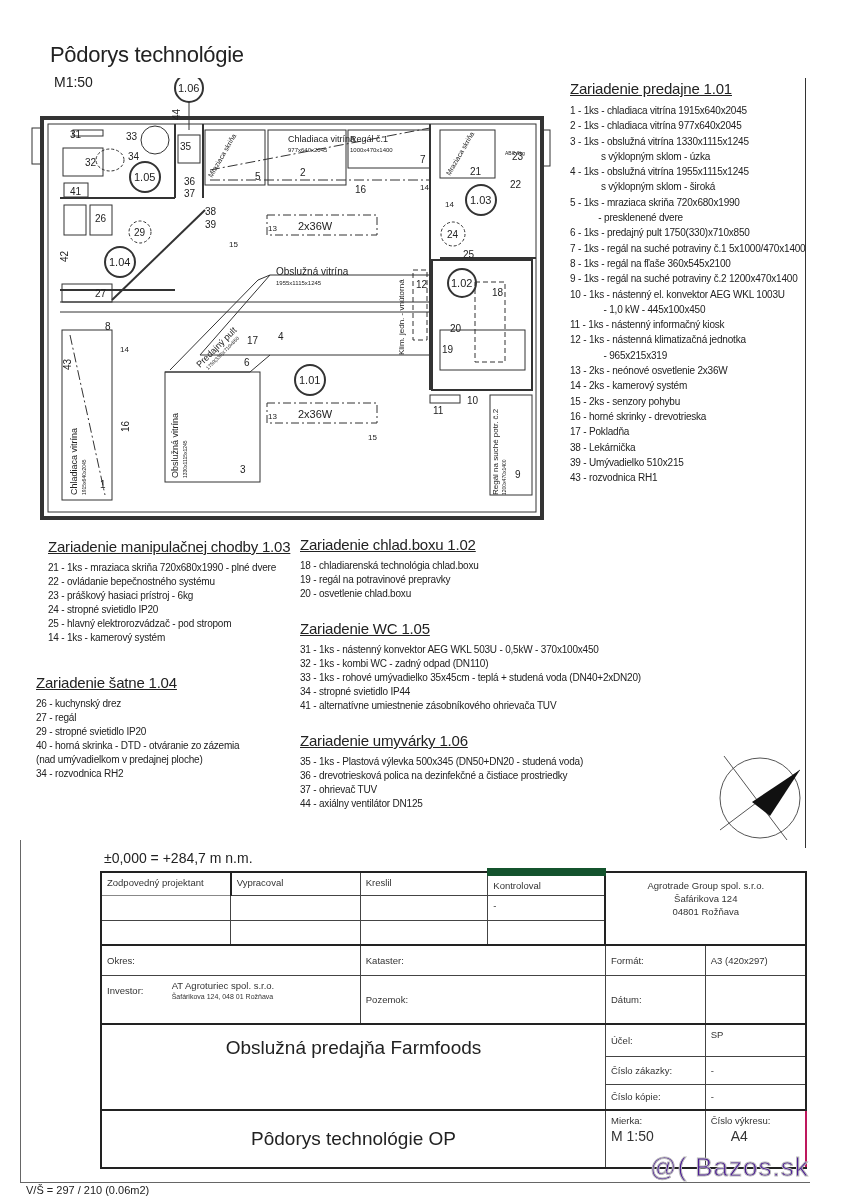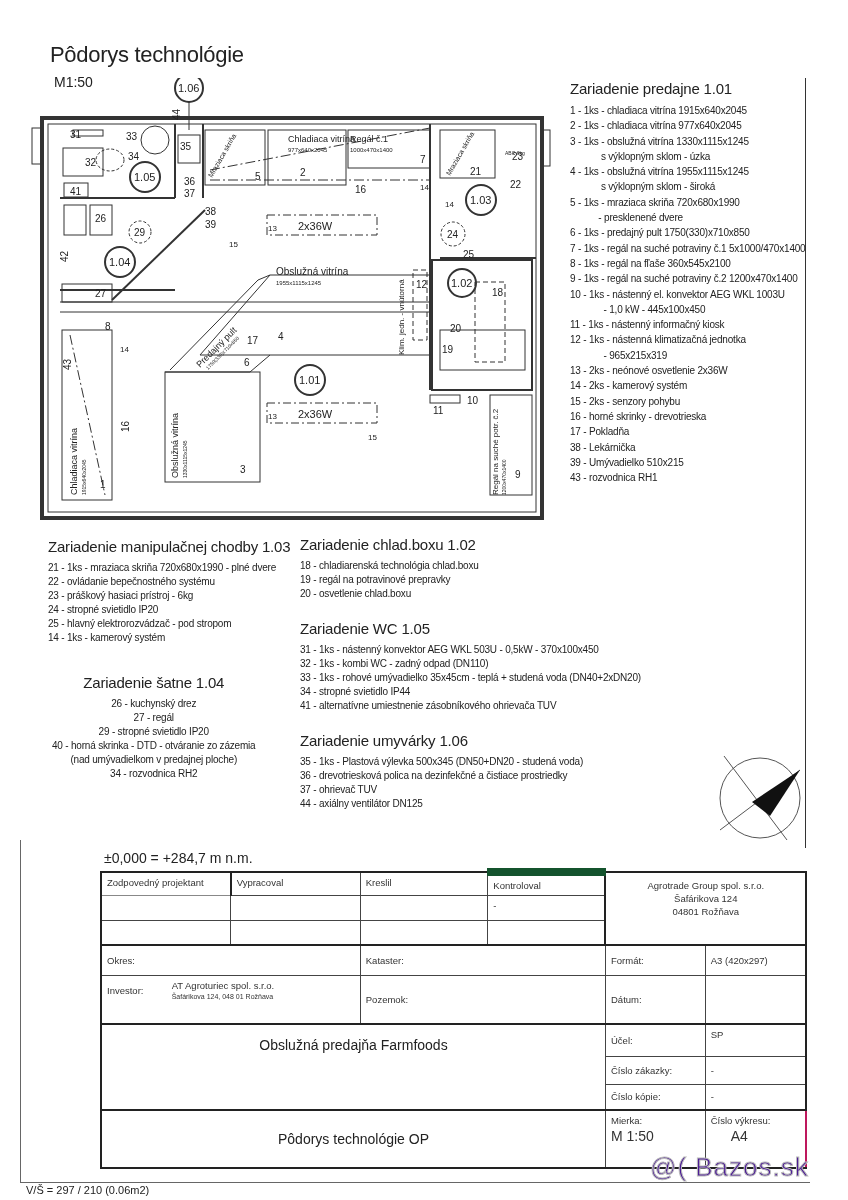--- a/index.html
+++ b/index.html
@@ -1,39 +1,39 @@
 <!DOCTYPE html>
 <html><head>
 <meta charset="utf-8">
 <style>
   html,body{margin:0;padding:0;background:#fff;}
   body{width:848px;height:1200px;position:relative;overflow:hidden;font-family:"Liberation Sans",sans-serif;color:#222;}
   .abs{position:absolute;}
   .title-main{left:50px;top:42px;font-size:22px;letter-spacing:-0.3px;}
   .title-scale{left:54px;top:74px;font-size:14px;}
   .plan{left:30px;top:78px;width:530px;height:445px;}
-  .legend-head{font-size:15px;margin:0 0 6px 0;letter-spacing:-0.2px;}
+  .legend-head{font-size:15px;margin:0 0 6px 0;letter-spacing:-0.2px;text-decoration:underline;}
   .legend ul{list-style:none;margin:0;padding:0;}
   .legend li{font-size:10px;line-height:14px;letter-spacing:-0.2px;white-space:pre;}
   .legend-r{left:570px;top:80px;width:260px;}
   .legend-r li{line-height:15.3px;}
   .frame-right{left:805px;top:78px;width:1px;height:770px;background:#333;}
   .frame-bottom{left:20px;top:1182px;width:790px;height:1px;background:#666;}
   .frame-left{left:20px;top:840px;width:1px;height:342px;background:#666;}
   .sec-l1{left:48px;top:538px;}
-  .sec-l2{left:52px;top:674px;text-align:center;}
+  .sec-l2{left:36px;top:674px;}
   .sec-m1{left:300px;top:536px;}
   .sec-m2{left:300px;top:620px;}
   .sec-m3{left:300px;top:732px;}
   .compass{left:712px;top:752px;}
   .datum{left:104px;top:850px;font-size:14px;}
   table.tb{position:absolute;left:100px;top:868px;width:707px;border-collapse:collapse;font-size:9.5px;}
   table.tb td{border:1px solid #444;padding:4px 5px;vertical-align:top;color:#333;}
   .thick{border:2px solid #222 !important;}
-  .big{font-size:14px;text-align:center;vertical-align:middle !important;color:#222 !important;border-radius:23px;}
+  .big{font-size:19px;text-align:center;vertical-align:middle !important;color:#222 !important;border-radius:23px;}
   .footer{left:26px;top:1184px;font-size:11px;}
   .watermark{left:650px;top:1152px;font-size:26px;color:#4c1d95;-webkit-text-stroke:1px #bbb;letter-spacing:1px;}
 </style>
 </head>
 <body>
 
 <div class="abs title-main">Pôdorys technológie</div>
 <div class="abs title-scale">M1:50</div>
 
 <svg class="abs plan" viewBox="30 78 530 445" width="530" height="445" xmlns="http://www.w3.org/2000/svg" font-family="Liberation Sans, sans-serif" fill="none" stroke="#333">

